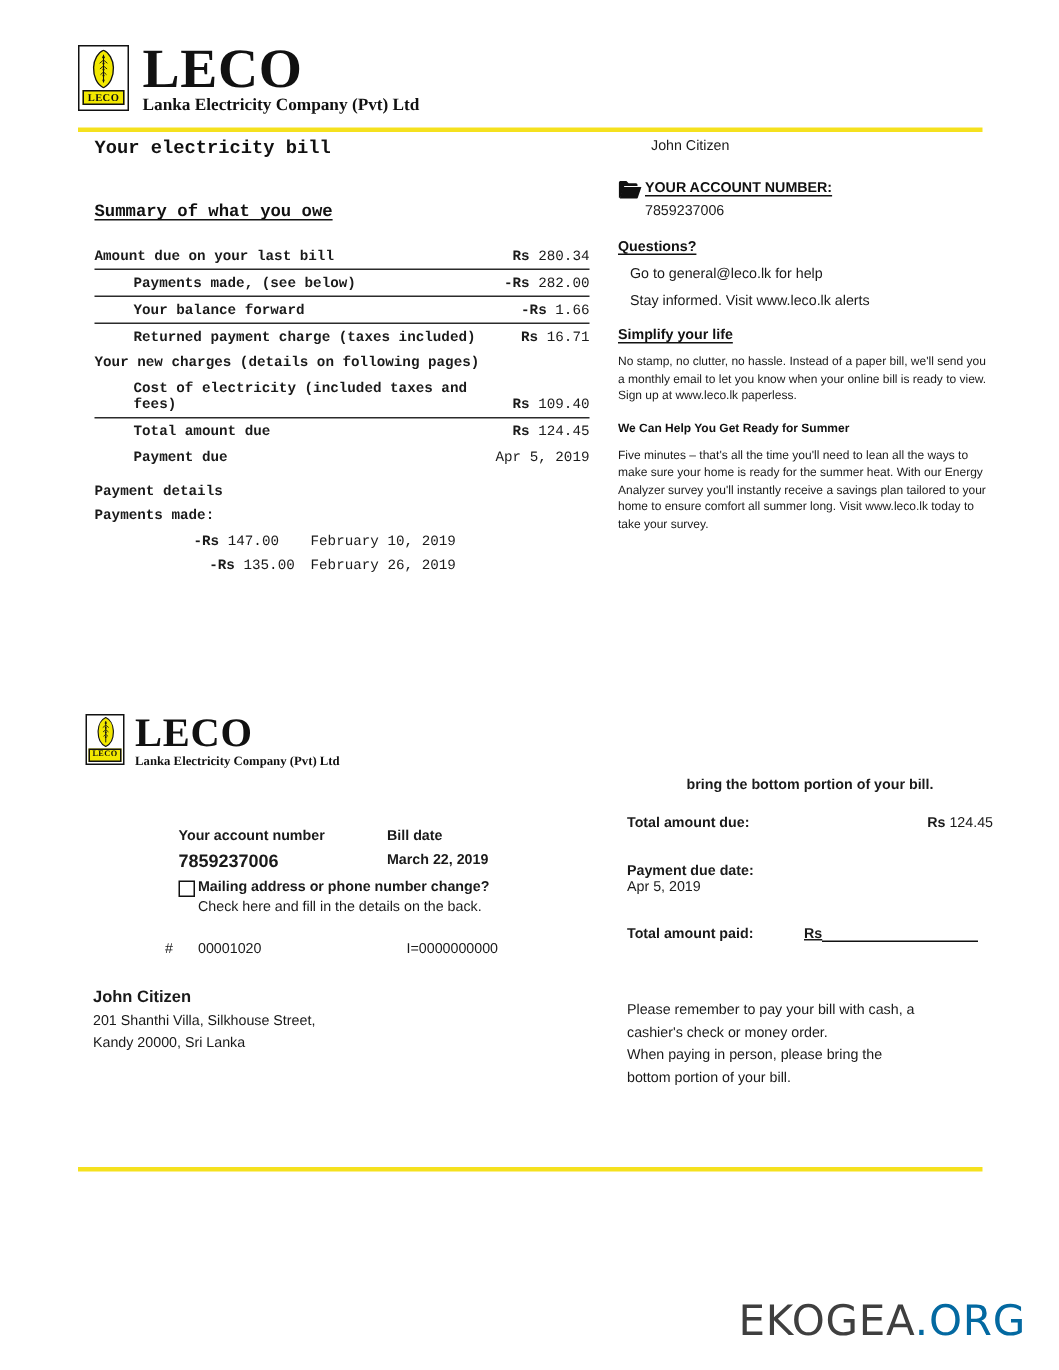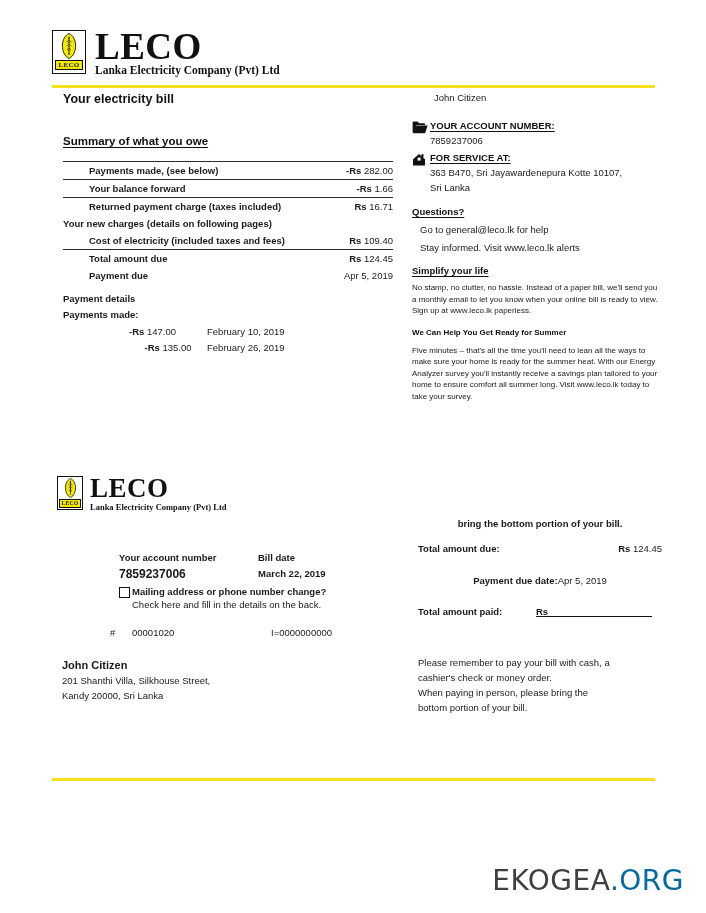--- a/index.html
+++ b/index.html
@@ -151,28 +151,32 @@
       <div class="logo-badge">LECO</div>
     </div>
     <div class="logo-words">
       <div class="logo-name">LECO</div>
       <div class="logo-tag">Lanka Electricity Company (Pvt) Ltd</div>
     </div>
   </div>
 
   <div class="yellow-rule" style="left:52px; top:85px; width:603px; height:3px;"></div>
 
-  <div style="position:absolute; left:63px; top:92px; width:330px;">
+  <div style="position:absolute; left:63px; top:92px; width:330px;font-family:Liberation Mono, monospace;">
 
     <div class="h-title">Your electricity bill</div>
 
     <div class="h-ul" style="margin-top:29px;">Summary of what you owe</div>
 
     <table class="sum-table" style="margin-top:14px;">
       <tbody>
+          <tr>
+            <td>Amount due on your last bill</td>
+            <td class="amt"><span class="cur">Rs</span> <span class="val">280.34</span></td>
+          </tr>
           <tr class="ruled">
             <td class="indent-1">Payments made, (see below)</td>
             <td class="amt"><span class="cur">-Rs</span> <span class="val">282.00</span></td>
           </tr>
           <tr class="ruled">
             <td class="indent-1">Your balance forward</td>
             <td class="amt"><span class="cur">-Rs</span> <span class="val">1.66</span></td>
           </tr>
           <tr class="ruled">
             <td class="indent-1">Returned payment charge (taxes included)</td>
@@ -221,34 +225,20 @@
           <path d="M0.6 11.8 V1.6 a1 1 0 0 1 1-1 H5.6 l1.5 1.6 H12 a1 1 0 0 1 1 1 V4 H4.2 L1.6 11.8 Z" fill="#111"></path>
           <path d="M3.4 4.6 H15.6 L13.2 11.9 a0.6 0.6 0 0 1 -0.6 0.45 H1.2 Z" fill="#111"></path>
         </svg>
       </div>
       <div style="flex:1;">
         <div class="h-ul-sm">YOUR ACCOUNT NUMBER:</div>
         <div class="t-body" style="margin-top:4px;">7859237006</div>
       </div>
     </div>
 
-    <div class="row-ic" style="margin-top:6px;">
-      <div class="ic">
-        <svg width="14" height="13" viewBox="0 0 14 13">
-          <path d="M1 6.2 L7 1 L13 6.2 V12.4 H1 Z" fill="#111"></path>
-          <rect x="9.4" y="1.2" width="2.1" height="3.2" fill="#111"></rect>
-          <rect x="5.6" y="4.6" width="3" height="3" fill="#ffffff"></rect>
-        </svg>
-      </div>
-      <div style="flex:1;">
-        <div class="h-ul-sm">FOR SERVICE AT:</div>
-        <div class="t-body" style="margin-top:4px;">363 B470, Sri Jayawardenepura Kotte 10107,</div>
-        <div class="t-body" style="margin-top:4px;">Sri Lanka</div>
-      </div>
-    </div>
 
     <div class="h-ul-sm" style="margin-top:13px;">Questions?</div>
     <div style="margin-left:8px;">
         <div class="t-body" style="margin-top: 7px;">Go to general@leco.lk for help</div>
         <div class="t-body" style="margin-top: 7px;">Stay informed. Visit www.leco.lk alerts</div>
       </div>
 
     <div class="h-ul-sm" style="margin-top:12px;">Simplify your life</div>
     <div class="t-small" style="margin-top:6px;">No stamp, no clutter, no hassle. Instead of a paper bill, we'll send you a monthly email to let you know when your online bill is ready to view. Sign up at www.leco.lk paperless.</div>
 
@@ -312,21 +302,21 @@
     <div class="t-body" style="font-weight:bold; text-align:center; margin-top:4px;">bring the bottom portion of your bill.</div>
 
     <div style="display:flex; justify-content:space-between; margin-top:14px;">
       <div class="t-body" style="font-weight:bold;">Total amount due:</div>
       <div class="t-body">
         <span class="cur">Rs</span>
         <span>124.45</span>
       </div>
     </div>
 
-    <div style="display:flex; justify-content:center; margin-top:21px;">
+    <div style="display:flex; justify-content:space-between; margin-top:21px;flex-direction:column;">
       <div class="t-body" style="font-weight:bold;">Payment due date:</div>
       <div class="t-body">Apr 5, 2019</div>
     </div>
 
     <div style="display:flex; align-items:flex-end; margin-top:20px;">
       <div class="t-body" style="font-weight:bold; width:118px;">Total amount paid:</div>
       <div class="t-body" style="font-weight:bold; text-decoration:underline;">Rs</div>
       <div class="paid-line"></div>
     </div>
 

